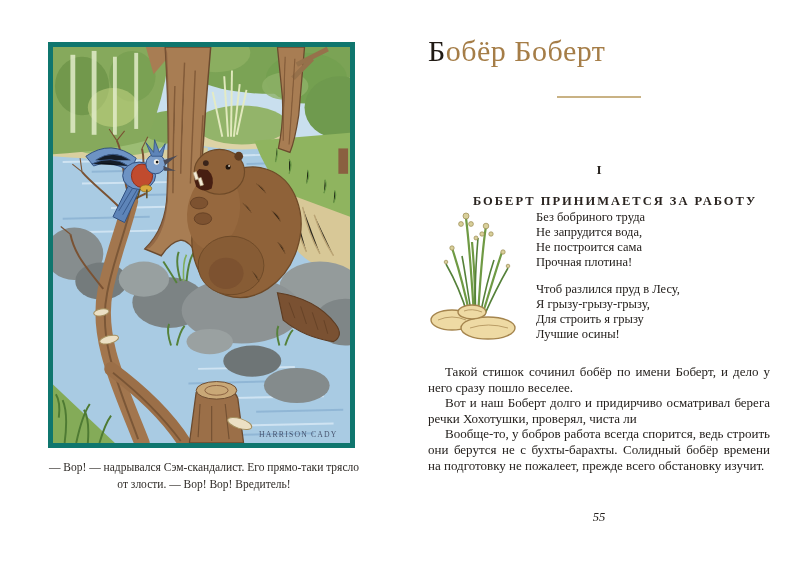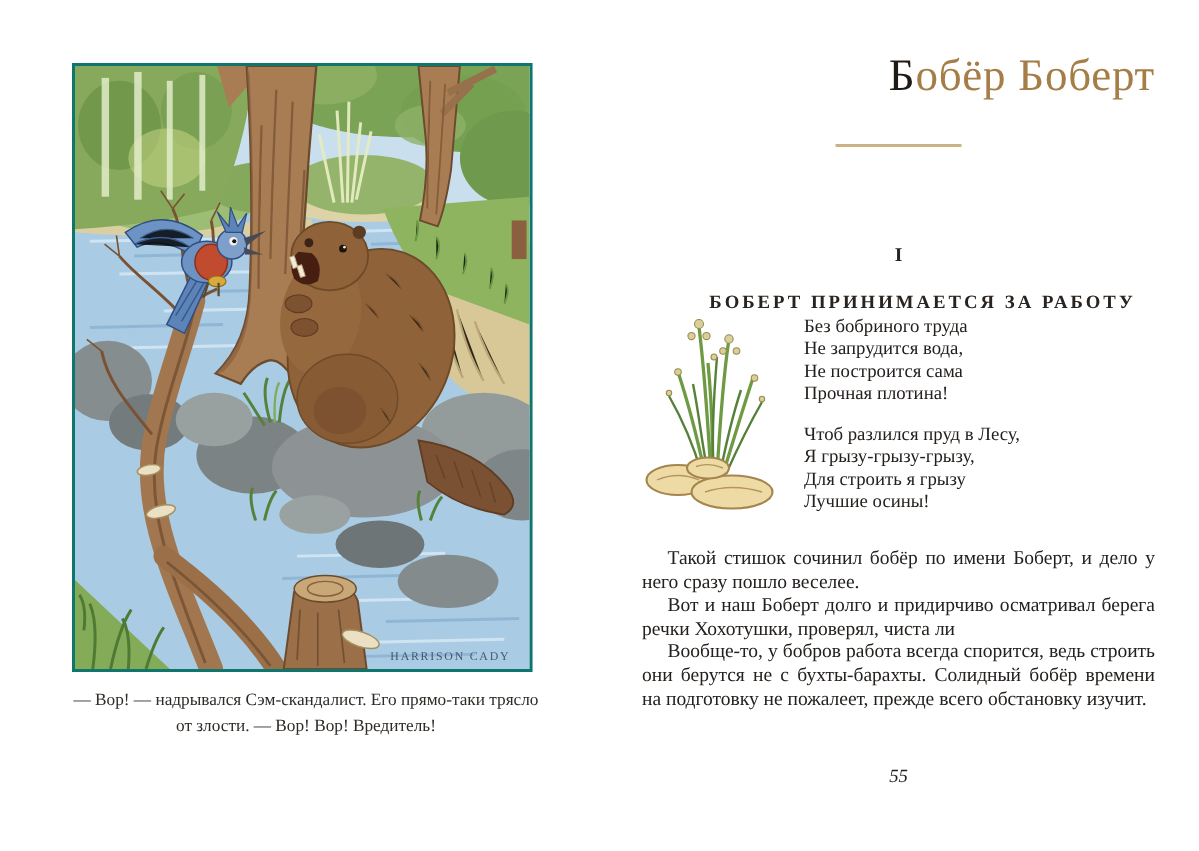--- a/index.html
+++ b/index.html
@@ -5,32 +5,32 @@
   html,body{margin:0;padding:0;}
   body{
     width:799px;height:567px;position:relative;overflow:hidden;
     background:#ffffff;
     font-family:"Liberation Serif","DejaVu Serif",serif;
     color:#24201d;
   }
   
   .illustration-frame{
     position:absolute;left:48px;top:42px;width:307px;height:406px;
-    border:2px solid #0f766e;box-sizing:border-box;background:#c9dfee;
+    border:5px solid #0f766e;box-sizing:border-box;background:#c9dfee;
   }
   .illustration-frame svg{display:block;width:100%;height:100%;}
   .caption{
     position:absolute;left:6px;top:459px;width:396px;
     text-align:center;font-size:11.5px;line-height:17px;
     color:#2f2b27;
   }
   
   .chapter-title{
     position:absolute;left:428px;top:34px;width:342px;
-    text-align:right;font-size:30px;letter-spacing:.5px;
+    text-align:left;font-size:30px;letter-spacing:.5px;
     color:#a57d47;
   }
   .chapter-title .initial{color:#201a14;}
   .title-divider{
     position:absolute;left:557px;top:96px;width:84px;height:2px;
     background:#c9b284;
   }
   .section-number{
     position:absolute;left:428px;top:162px;width:342px;
     text-align:center;font-size:13px;font-weight:700;color:#2a2420;

